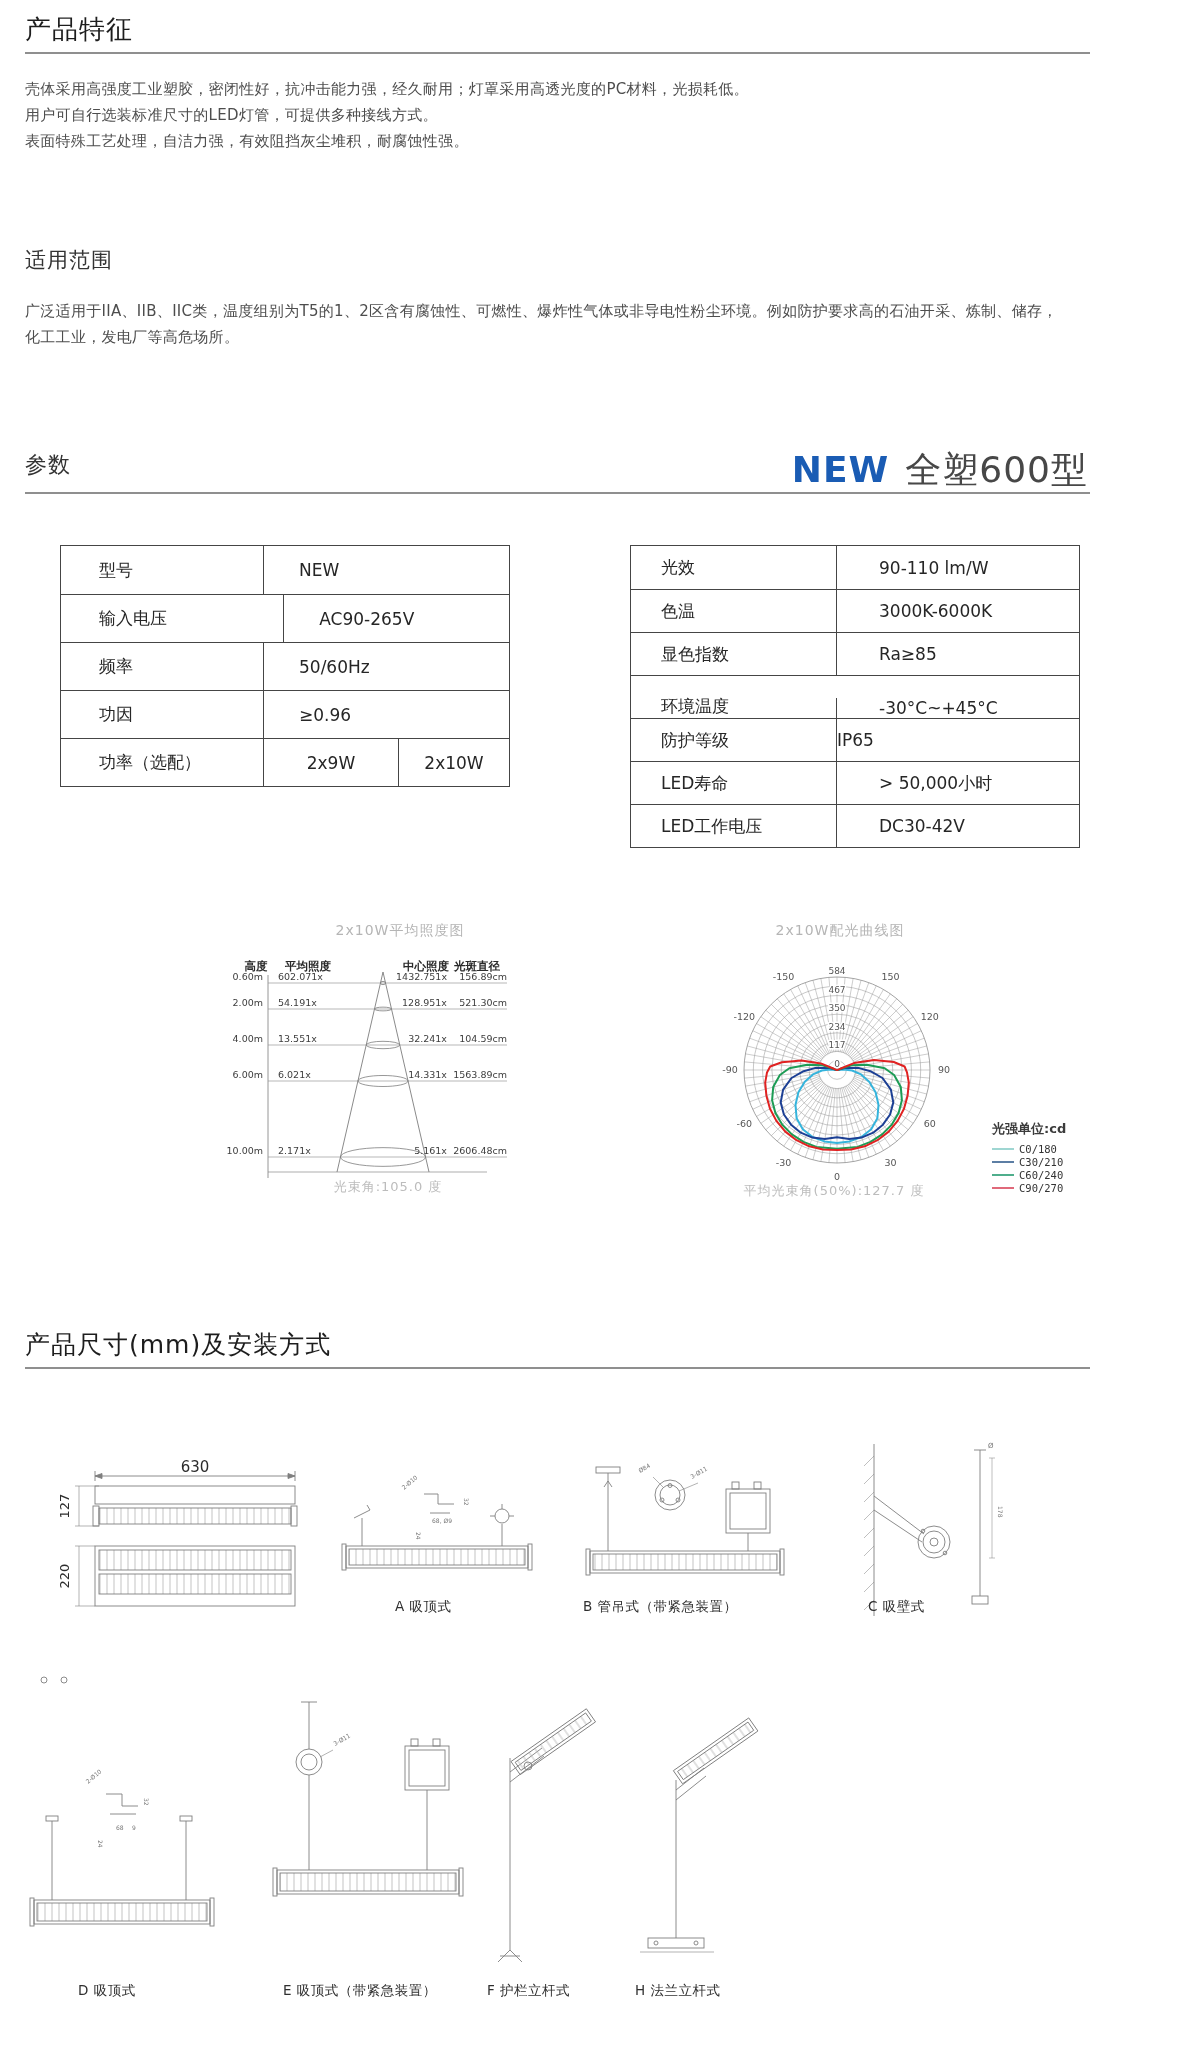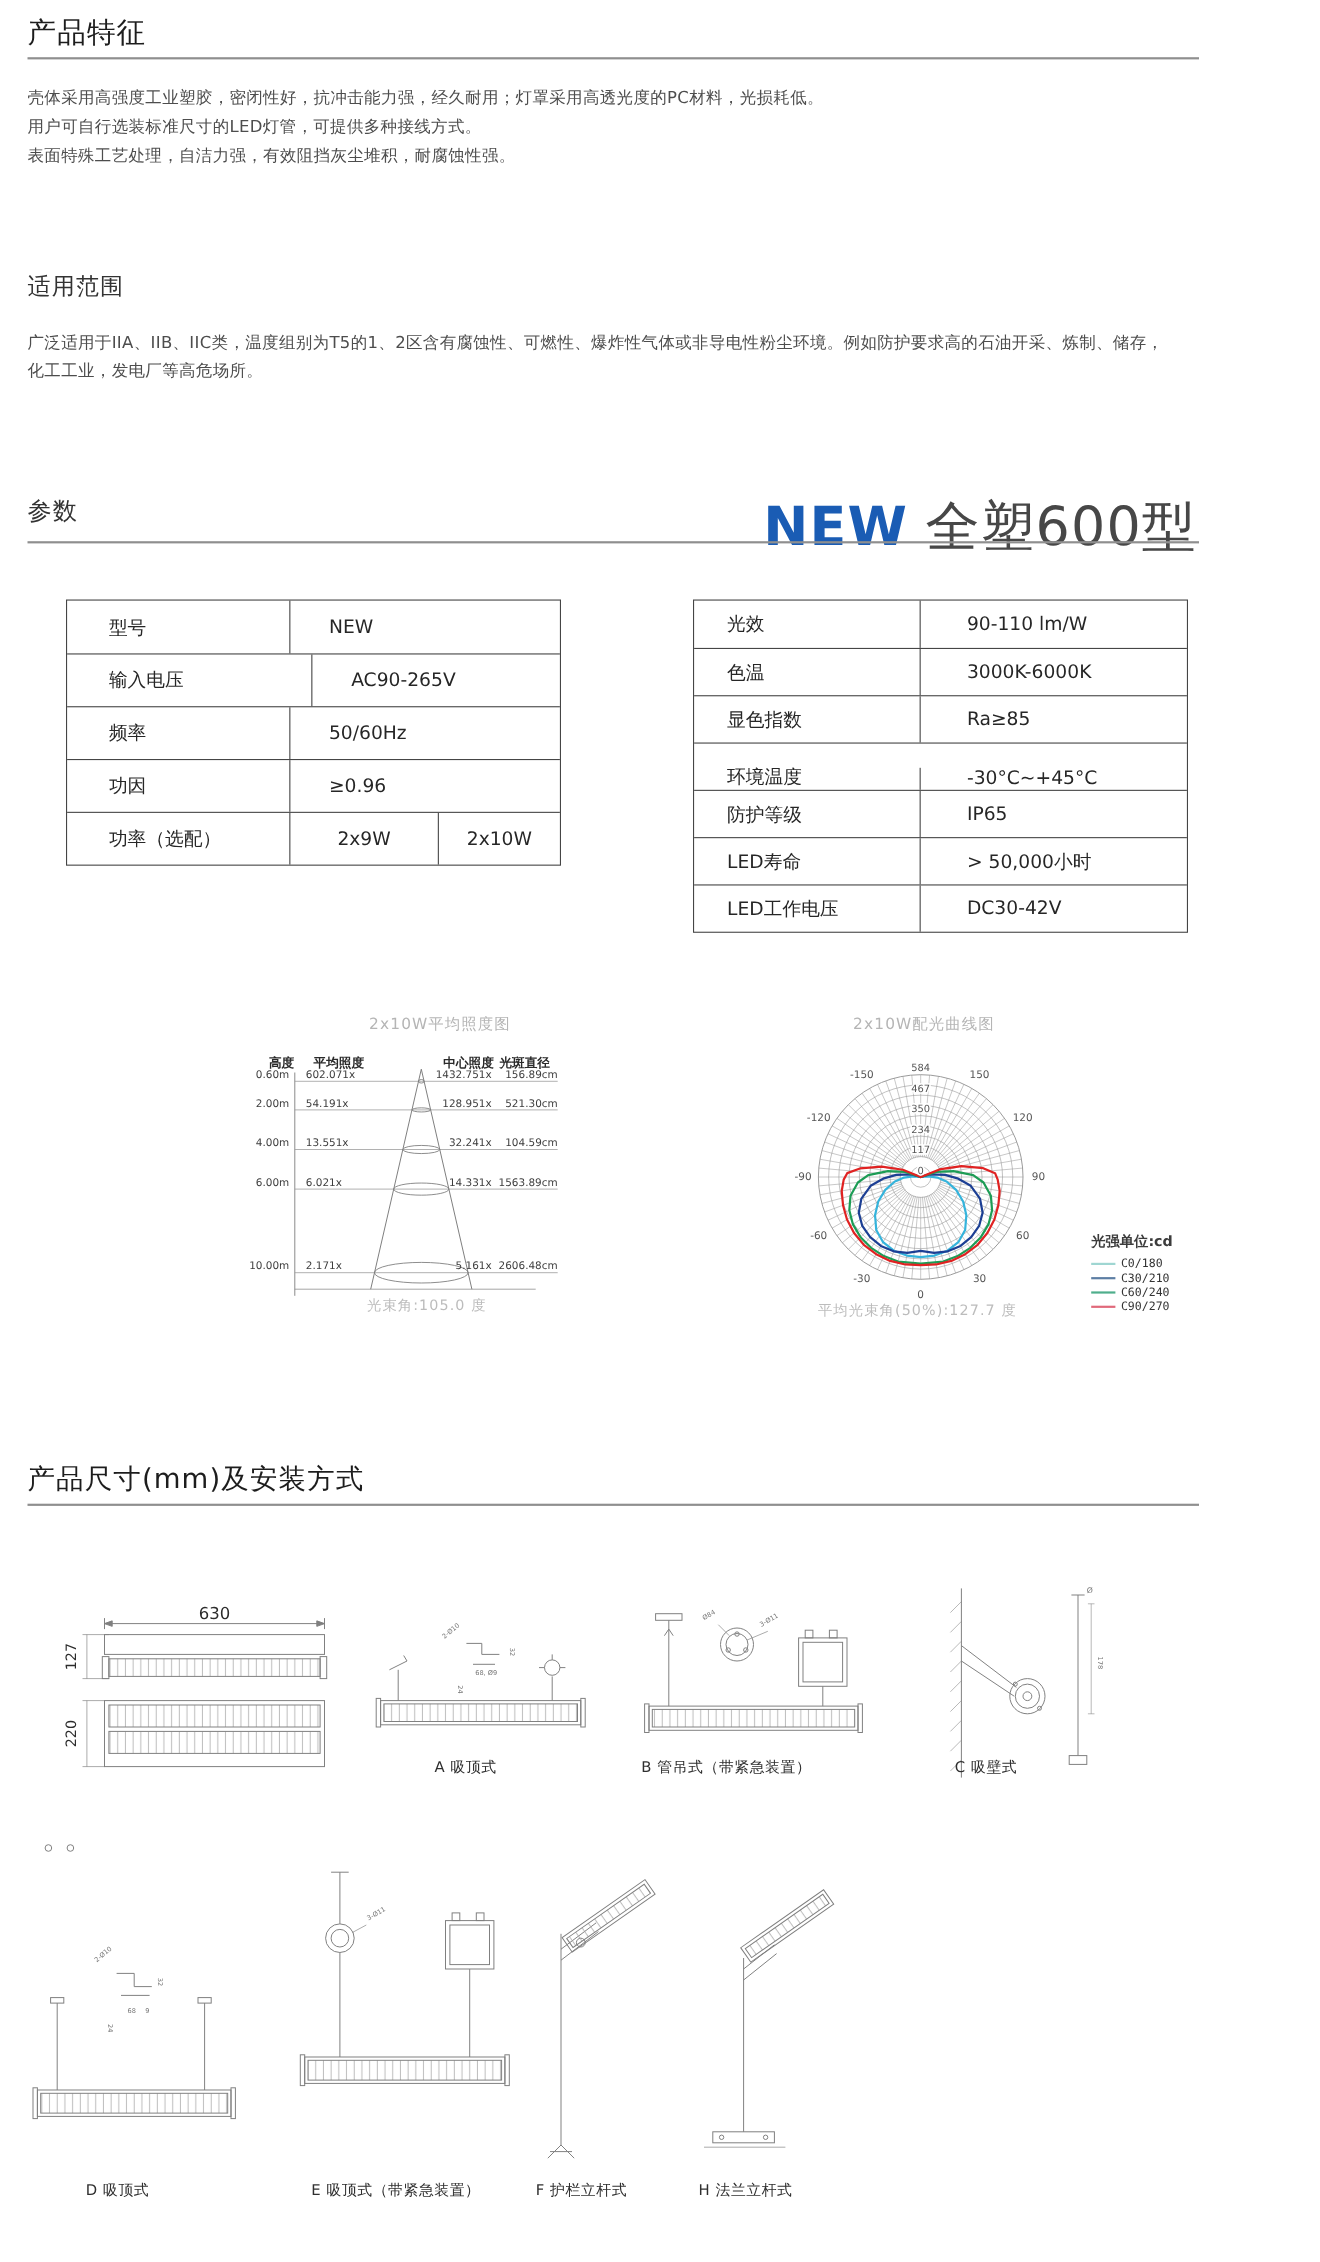--- a/index.html
+++ b/index.html
@@ -2,21 +2,21 @@
 <html><head>
 <meta charset="utf-8">
 <style>
   html,body{margin:0;padding:0;background:#fff;}
   #page{position:relative;width:1200px;height:2056px;background:#ffffff;overflow:hidden;
         font-family:"DejaVu Sans","Liberation Sans",sans-serif;}
   .h-big{position:absolute;font-size:26px;color:#1d1d1d;font-weight:500;letter-spacing:1px;}
   .h-mid{position:absolute;font-size:21px;color:#333;font-weight:500;letter-spacing:1px;}
   .rule{position:absolute;left:25px;width:1065px;height:2px;background:#8f8f8f;}
   .para{position:absolute;left:25px;font-size:15px;color:#4d4d4d;line-height:26px;letter-spacing:0.3px;}
-  .badge{position:absolute;top:446px;right:112px;font-size:49px;white-space:nowrap;margin-left:16px;}
+  .badge{position:absolute;top:446px;right:112px;font-size:36px;white-space:nowrap;margin-left:16px;}
   .badge .new{color:#1a5cb4;font-weight:600;margin-right:16px;letter-spacing:1px;}
   .badge .model{color:#474747;font-weight:500;letter-spacing:1px;}
   .spec{position:absolute;border:1px solid #454545;box-sizing:border-box;}
   .spec .r{display:flex;border-top:1px solid #454545;box-sizing:border-box;}
   .spec .r:first-child{border-top:none;}
   .spec .c{border-left:1px solid #454545;box-sizing:border-box;display:flex;align-items:center;
            font-size:17px;color:#262626;overflow:hidden;white-space:nowrap;}
   .spec .c:first-child{border-left:none;}
   .chart{position:absolute;}
   .c-title{position:absolute;text-align:center;font-size:14px;color:#b5b5b5;letter-spacing:1px;}
@@ -90,21 +90,21 @@
       <div class="r" style="height: 43px;">
         <div class="c" style="width: 205px; padding-left: 30px;">显色指数</div>
         <div class="c" style="width: 243px; padding-left: 42px;">Ra≥85</div>
       </div>
       <div class="r" style="height: 43px; align-items: flex-end;">
         <div class="c" style="width: 205px; padding-left: 30px;">环境温度</div>
         <div class="c" style="width: 243px; padding-left: 42px;">-30°C~+45°C</div>
       </div>
       <div class="r" style="height: 43px;">
         <div class="c" style="width: 205px; padding-left: 30px;">防护等级</div>
-        <div class="c" style="width: 243px; padding-left: 42px;">IP65</div>
+        <div class="c" style="width: 243px; ">IP65</div>
       </div>
       <div class="r" style="height: 43px;">
         <div class="c" style="width: 205px; padding-left: 30px;">LED寿命</div>
         <div class="c" style="width: 243px; padding-left: 42px;">&gt; 50,000小时</div>
       </div>
       <div class="r" style="height: 43px;">
         <div class="c" style="width: 205px; padding-left: 30px;">LED工作电压</div>
         <div class="c" style="width: 243px; padding-left: 42px;">DC30-42V</div>
       </div>
     </div>

